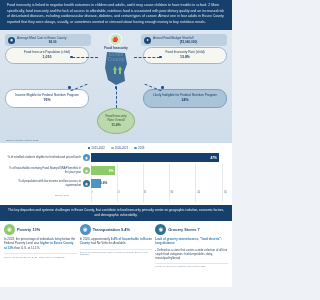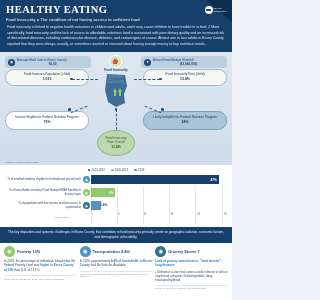--- a/index.html
+++ b/index.html
@@ -182,31 +182,20 @@
   .col-body{ font-size:3px; line-height:1.5; color:#33475f;}
   .col-body .hl{ color:#2b7bb9; font-weight:bold;}
   .col-src{ font-size:2.2px; color:#8495a8; margin-top:3px; border-top:.4px solid #e0e6ec; padding-top:1.5px;}
   .bullet{ font-size:2.8px; line-height:1.45; margin-top:2px; color:#33475f; }
 </style>
 </head>
 <body>
 
 <div class="page">
 
-  <div class="header">
-    <div class="h-title">HEALTHY EATING</div>
-    <div class="h-sub">Food Insecurity = The condition of not having access to sufficient food</div>
-    <div class="logo">
-      <div class="logo-mark"></div>
-      <div class="logo-txt">
-        <div>HEALTH</div>
-        <div>COMMUNITY</div>
-      </div>
-    </div>
-  </div>
 
   <div class="intro">Food insecurity is linked to negative health outcomes in children and adults, and it may cause children to have trouble in school. 2 More specifically, food insecurity and the lack of access to affordable, nutritious food is associated with poor dietary quality and an increased risk of diet-related diseases, including cardiovascular disease, diabetes, and certain types of cancer. Almost one in four adults in Essex County reported that they were always, usually, or sometimes worried or stressed about having enough money to buy nutritious meals.</div>
 
   <div class="diagram">
 
     <div class="center-badge" style="top:3px;">
       <div class="cb-circle">🍎</div>
       <div class="cb-label">Food Insecurity</div>
     </div>
 

